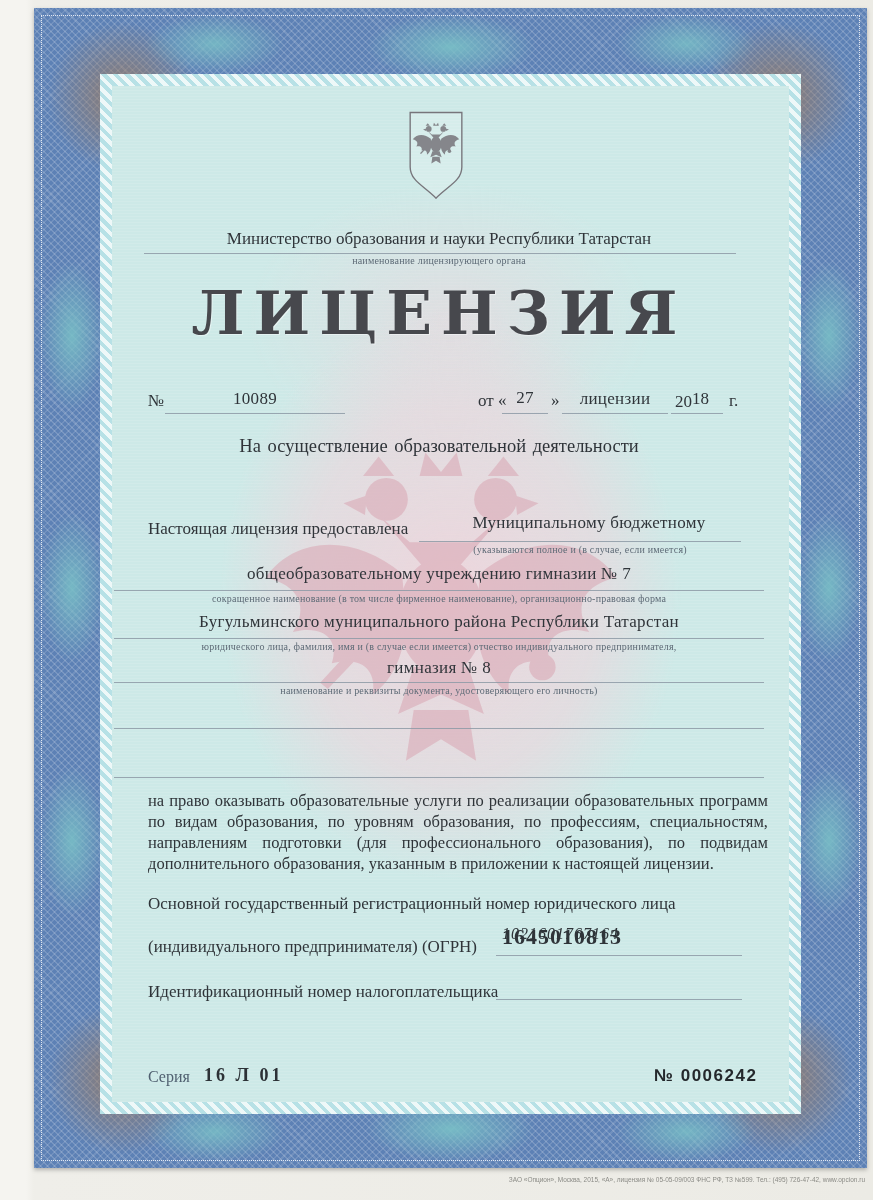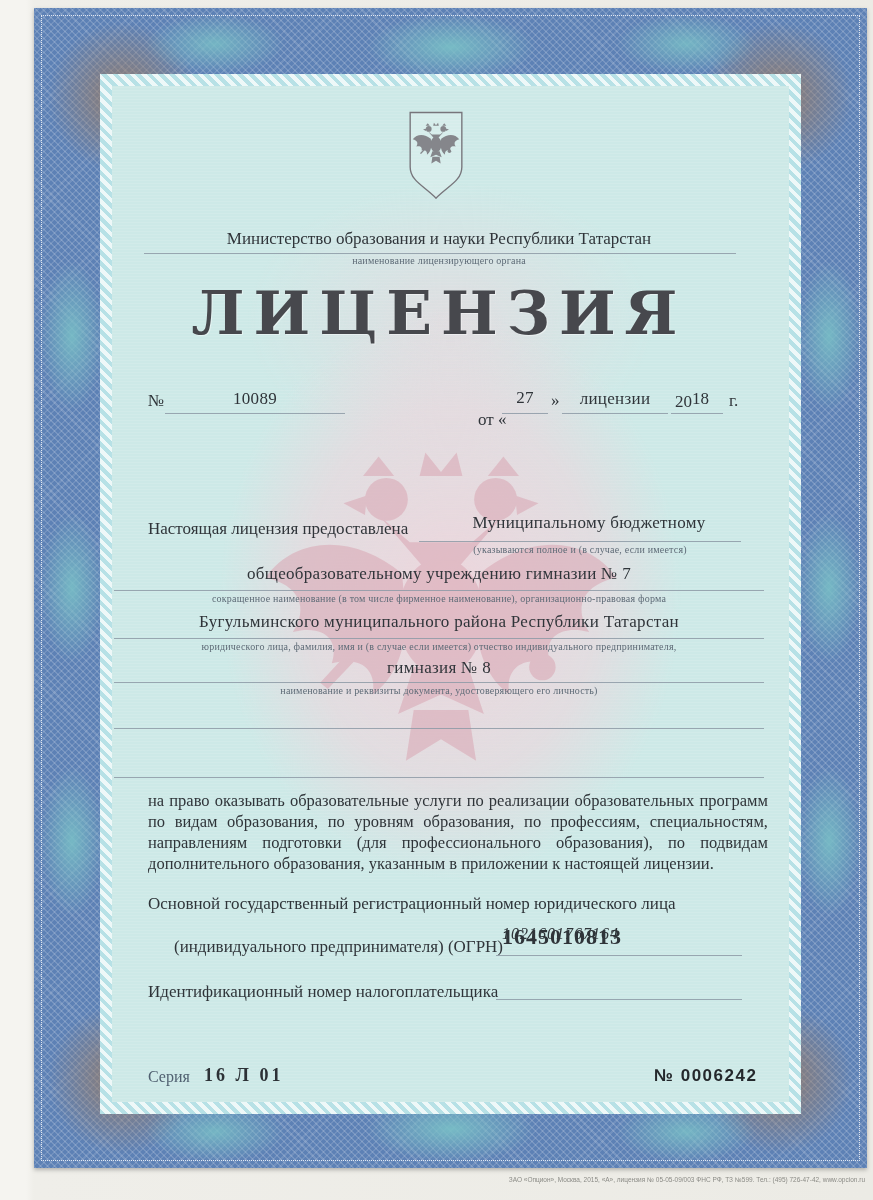--- a/index.html
+++ b/index.html
@@ -120,32 +120,33 @@
   <div class="t ctr main" style="left:80px;top:221px;width:650px;">Министерство образования и науки Республики Татарстан</div>
   <div class="rule" style="left:110px;top:245px;width:592px;"></div>
   <div class="cap" style="left:80px;top:247px;width:650px;">наименование лицензирующего органа</div>
 
   <div class="title">ЛИЦЕНЗИЯ</div>
 
   <div class="t main" style="left:114px;top:383px;">№</div>
   <div class="t ctr main value" style="left:131px;top:381px;width:180px;">10089</div>
   <div class="rule" style="left:131px;top:405px;width:180px;"></div>
 
-  <div class="t main" style="left:444px;top:402px;text-align:right;">от «</div>
+  <div class="t main" style="left:444px;top:383px;text-align:right;">от «</div>
   <div class="t ctr main value" style="left:468px;top:380px;width:46px;">27</div>
   <div class="rule" style="left:468px;top:405px;width:46px;"></div>
   <div class="t main" style="left:517px;top:383px;">»</div>
   <div class="t ctr main value" style="left:528px;top:381px;width:106px;">лицензии</div>
   <div class="rule" style="left:528px;top:405px;width:106px;"></div>
   <div class="t main" style="left:641px;top:381px;">
     <span>20</span><span class="sup">18</span>
   </div>
   <div class="rule" style="left:637px;top:405px;width:52px;"></div>
   <div class="t main" style="left:695px;top:383px;">г.</div>
 
+  <div class="t ctr" style="left:80px;top:428px;width:650px;font-size:18.5px;word-spacing:2px;">На осуществление образовательной деятельности</div>
 
   <div class="t main" style="left:114px;top:511px;">Настоящая лицензия предоставлена</div>
   <div class="t ctr main value" style="left:394px;top:505px;width:322px;">Муниципальному бюджетному</div>
   <div class="rule" style="left:385px;top:533px;width:322px;"></div>
   <div class="cap" style="left:385px;top:536px;width:322px;">(указываются полное и (в случае, если имеется)</div>
 
   <div class="t ctr main value" style="left:80px;top:556px;width:650px;">общеобразовательному учреждению  гимназии № 7</div>
   <div class="rule" style="left:80px;top:582px;width:650px;"></div>
   <div class="cap" style="left:80px;top:585px;width:650px;">сокращенное наименование (в том числе фирменное наименование), организационно-правовая форма</div>
 
@@ -157,21 +158,21 @@
   <div class="rule" style="left:80px;top:674px;width:650px;"></div>
   <div class="cap" style="left:80px;top:677px;width:650px;">наименование и реквизиты документа, удостоверяющего его личность)</div>
 
   <div class="rule" style="left:80px;top:720px;width:650px;"></div>
   <div class="rule" style="left:80px;top:769px;width:650px;"></div>
 
   <div class="para">на право оказывать образовательные услуги по реализации образовательных программ по видам образования, по уровням образования, по профессиям, специальностям, направлениям подготовки (для профессионального образования), по подвидам дополнительного образования, указанным в приложении к настоящей лицензии.</div>
 
   <div class="t main" style="left:114px;top:886px;">Основной государственный регистрационный номер юридического лица</div>
   <div class="t" style="left:468px;top:917px;font-size:16px;letter-spacing:1px;font-style:italic;">1021601767164</div>
-  <div class="t main" style="left:114px;top:929px;margin-left:26px;">(индивидуального предпринимателя) (ОГРН)</div>
+  <div class="t main" style="left:114px;top:929px;">(индивидуального предпринимателя) (ОГРН)</div>
   <div class="rule" style="left:462px;top:947px;width:246px;"></div>
 
   <div class="t" style="left:468px;top:916px;font-size:22px;letter-spacing:1px;font-weight:bold;">1645010813</div>
   <div class="t main" style="left:114px;top:974px;">Идентификационный номер налогоплательщика</div>
   <div class="rule" style="left:462px;top:991px;width:246px;"></div>
 
   <div class="t" style="left:114px;top:1060px;font-size:16px;color:#506070;">Серия</div>
   <div class="t seriesval" style="left:170px;top:1057px;">16 Л 01</div>
   <div class="t formnum" style="left:620px;top:1058px;">
     <span>№</span>

